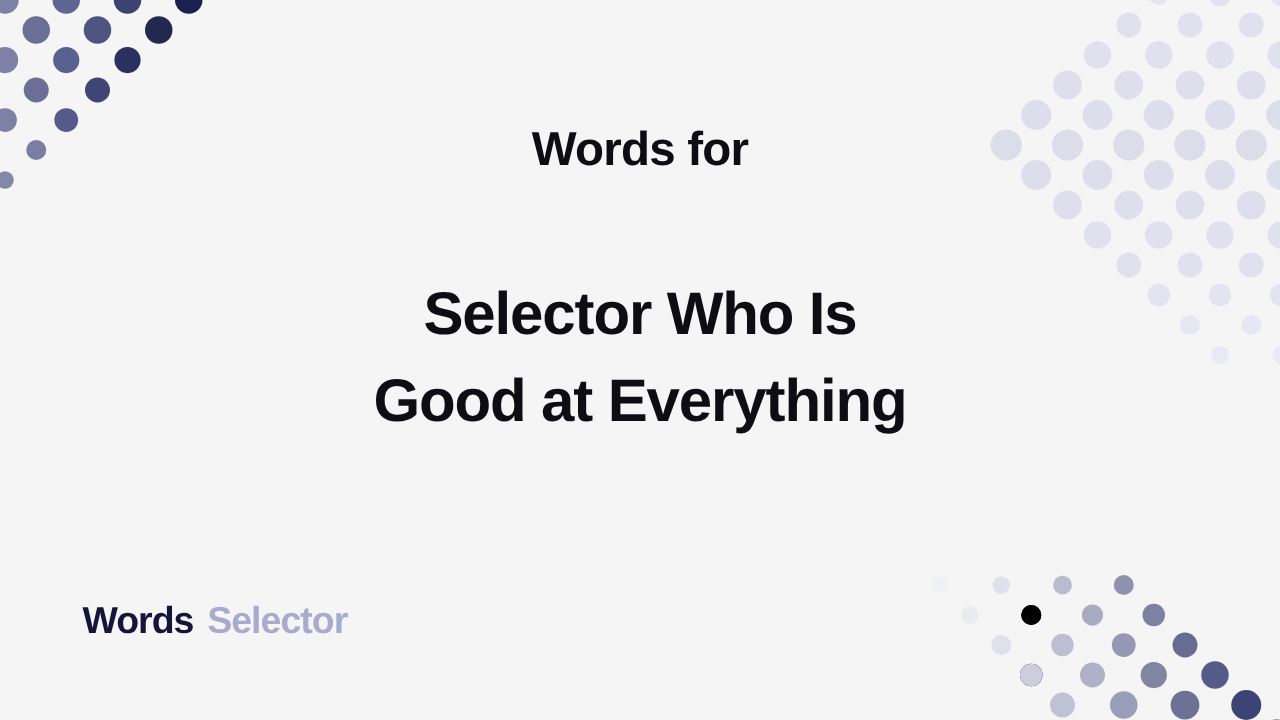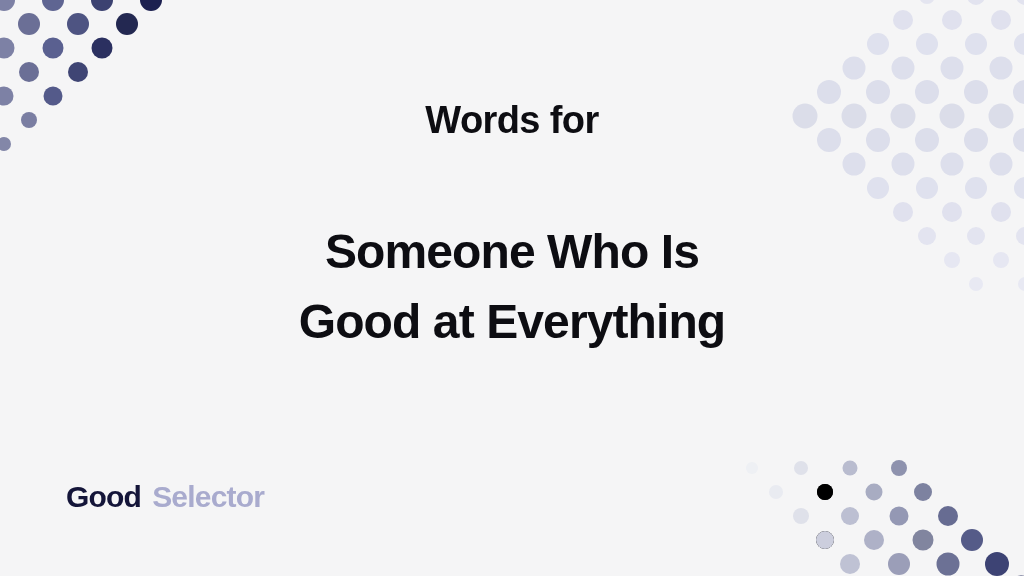--- a/index.html
+++ b/index.html
@@ -217,21 +217,21 @@
       <circle cx="240" cy="148" r="12" fill="#585d8a"></circle>
       <circle cx="289" cy="148" r="12.5" fill="#2e3566"></circle>
     </svg>
   </div>
 
   <div class="text-block" id="eyebrow-wrap">
     <h2 class="eyebrow">Words for</h2>
   </div>
 
   <div class="text-block" id="title-wrap">
-    <h1 class="title">Someone Who Is
+    <h1 class="title">Selector Who Is
 Good at Everything</h1>
   </div>
 
   <div id="brand">
-    <span class="brand-primary">Good</span><span class="brand-secondary">Selector</span>
+    <span class="brand-primary">Words</span><span class="brand-secondary">Selector</span>
   </div>
 
 </div>
 
 </body></html>

